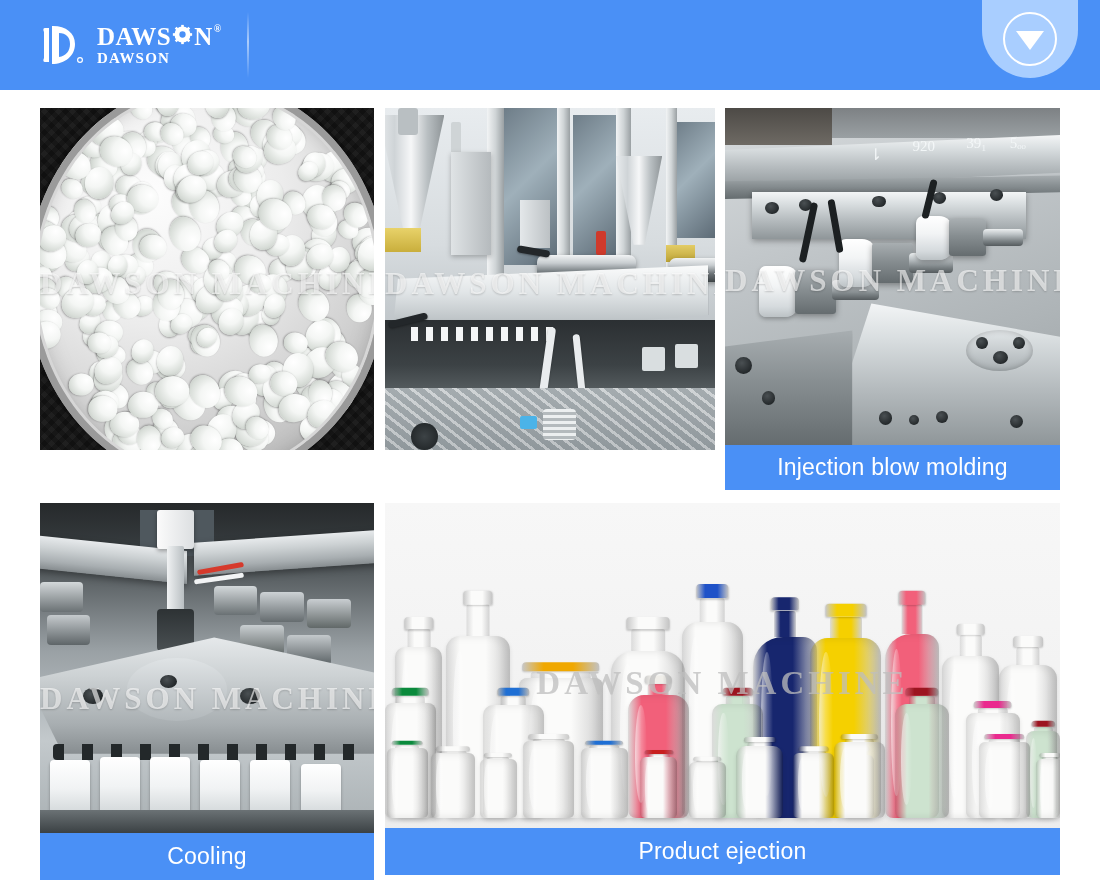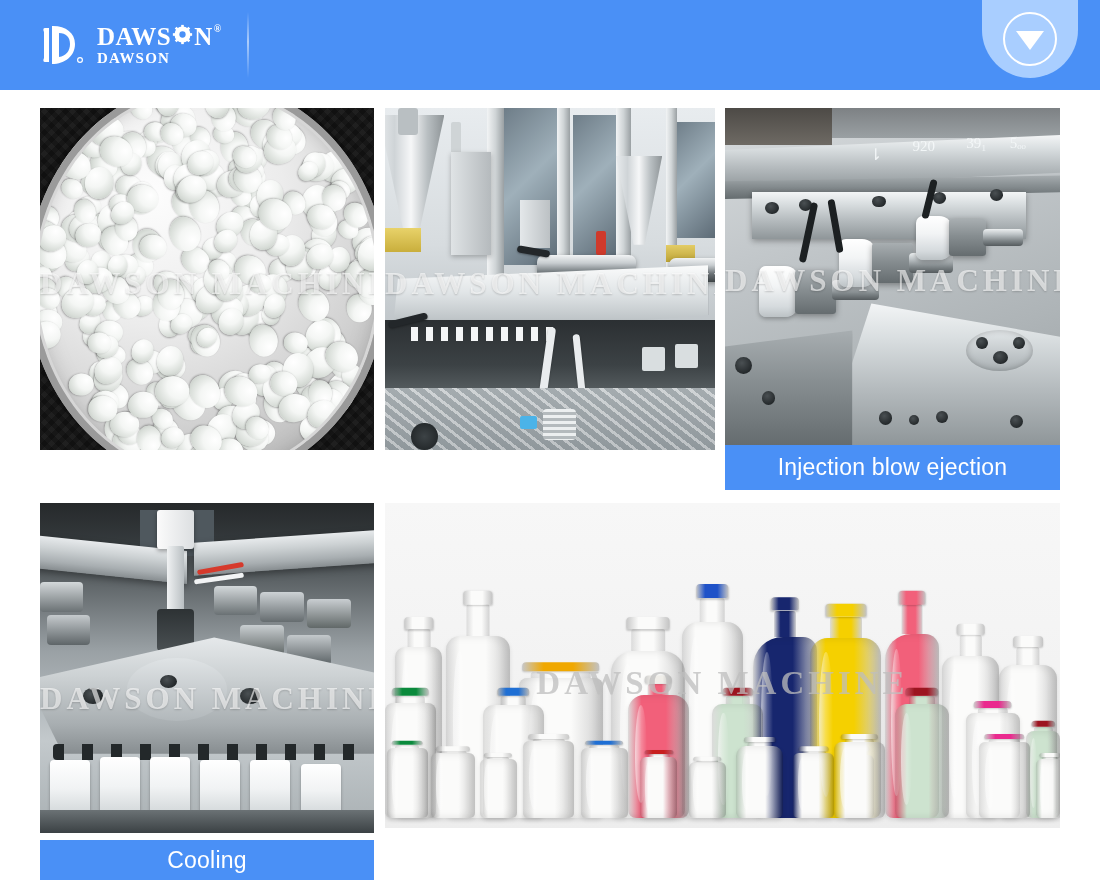--- a/index.html
+++ b/index.html
@@ -100,21 +100,21 @@
   #card-heat     { left:345px; top:0; width:330px; height:390px; }
   #card-heat .photo { height:342px; }
   #card-heat .label { height:48px; }
 
   #card-inj      { left:685px; top:0; width:335px; height:382px; }
   #card-inj .photo  { height:337px; }
   #card-inj .label  { height:45px; }
 
   #card-cool     { left:0;   top:395px; width:334px; height:377px; }
   #card-cool .photo { height:330px; }
-  #card-cool .label { height:40px; }
+  #card-cool .label { height:47px; }
 
   #card-prod     { left:345px; top:395px; width:675px; height:372px; }
   #card-prod .photo { height:325px; background:#f2f2f2; }
   #card-prod .label { height:47px; }
 
   
   .wm{
     position:absolute; left:0; width:100%;
     text-align:center;
     font-family:"Liberation Serif", serif;
@@ -701,21 +701,21 @@
       <div class="ph hole" style="left:80%;top:72%;width:4.5%;height:4%;"></div>
 
       <div class="ph hole" style="left:46%;top:90%;width:4%;height:4%;"></div>
       <div class="ph hole" style="left:55%;top:91%;width:3%;height:3%;"></div>
       <div class="ph hole" style="left:63%;top:90%;width:3.5%;height:3.5%;"></div>
       <div class="ph hole" style="left:85%;top:91%;width:4%;height:4%;"></div>
       <div class="ph hole" style="left:3%;top:74%;width:5%;height:5%;"></div>
       <div class="ph hole" style="left:11%;top:84%;width:4%;height:4%;"></div>
       <div class="wm" id="wm-inj">DAWSON MACHINE</div>
     </div>
-    <div class="label">Injection blow ejection</div>
+    <div class="label">Injection blow molding</div>
   </div>
 
   <div class="card" id="card-cool">
     <div class="photo">
       <div class="ph cool-bg"></div>
 
       <div class="ph" style="left:0;top:0;width:100%;height:16%;background:linear-gradient(to bottom,#26292b,#3a4043);"></div>
       <div class="ph" style="left:30%;top:2%;width:22%;height:14%;background:#4f585e;"></div>
 
       <div class="ph platen" style="left:-2%;top:12%;width:46%;height:10%;transform:skewY(6deg);"></div>
@@ -968,15 +968,16 @@
           <div class="bt" style="left: 96.5%; width: 4%; height: 20%; bottom: 3%; z-index: 3;">
             <div class="body" style="height: 91%; border-radius: 6px 6px 5px 5px; background: linear-gradient(to right, rgba(0, 0, 0, 0.12), rgb(251, 251, 250) 22%, rgb(251, 251, 250) 62%, rgba(0, 0, 0, 0.15)); box-shadow: rgba(0, 0, 0, 0.1) -6px 0px 9px inset, rgba(0, 0, 0, 0.1) 0px 2px 4px;">
               <div class="shine"></div>
             </div>
             <div class="neck" style="width: 60.84%; height: 3%; bottom: 91%; background: linear-gradient(to right, rgba(0, 0, 0, 0.1), rgb(251, 251, 250) 30%, rgb(251, 251, 250) 66%, rgba(0, 0, 0, 0.14));"></div>
             <div class="cap" style="width: 78%; height: 6%; bottom: 100%; transform: translate(-50%, 100%); background: linear-gradient(to right, rgba(0, 0, 0, 0.18), rgb(251, 251, 250) 28%, rgb(251, 251, 250) 66%, rgba(0, 0, 0, 0.2)); box-shadow: rgba(0, 0, 0, 0.18) 0px 1px 2px;"></div>
           </div>
         </div>
       <div class="wm" id="wm-prod">DAWSON MACHINE</div>
     </div>
+    <div class="label">Product ejection</div>
   </div>
 
 </div>
 
 </body></html>

